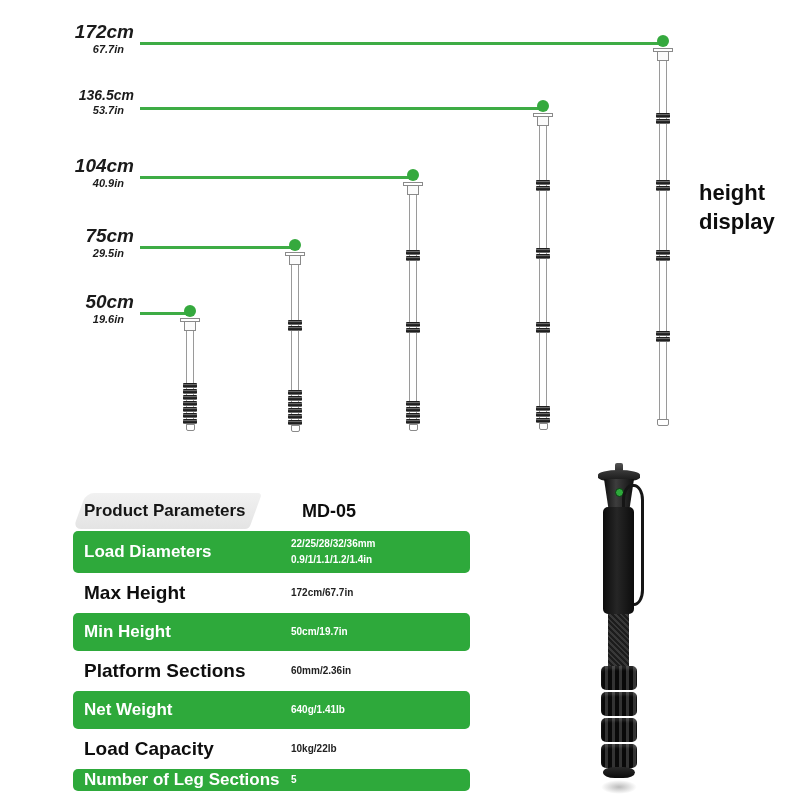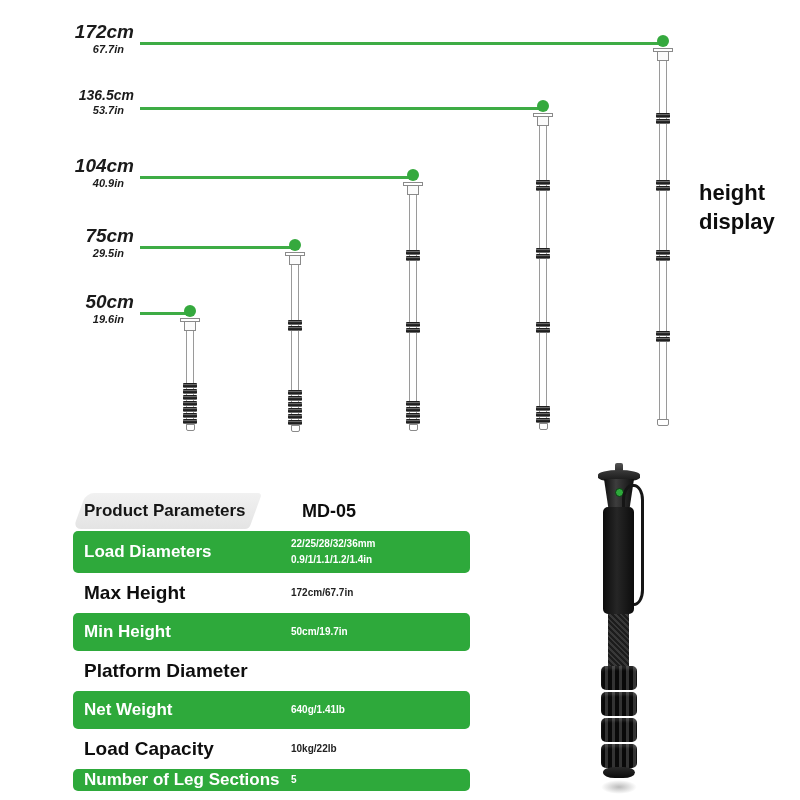--- a/index.html
+++ b/index.html
@@ -180,21 +180,22 @@
         </div>
         <div class="t-row plain" style="height: 36px;">
           <div class="t-label">Max Height</div>
           <div class="t-value">172cm/67.7in</div>
         </div>
         <div class="t-row green" style="height: 38px;">
           <div class="t-label">Min Height</div>
           <div class="t-value">50cm/19.7in</div>
         </div>
         <div class="t-row plain" style="height: 36px;">
-          <div class="t-label">Platform Diameter</div>
+          <div class="t-label">Platform Sections</div>
+          <div class="t-value">60mm/2.36in</div>
         </div>
         <div class="t-row green" style="height: 38px;">
           <div class="t-label">Net Weight</div>
           <div class="t-value">640g/1.41lb</div>
         </div>
         <div class="t-row plain" style="height: 36px;">
           <div class="t-label">Load Capacity</div>
           <div class="t-value">10kg/22lb</div>
         </div>
         <div class="t-row green" style="height: 22px;">

